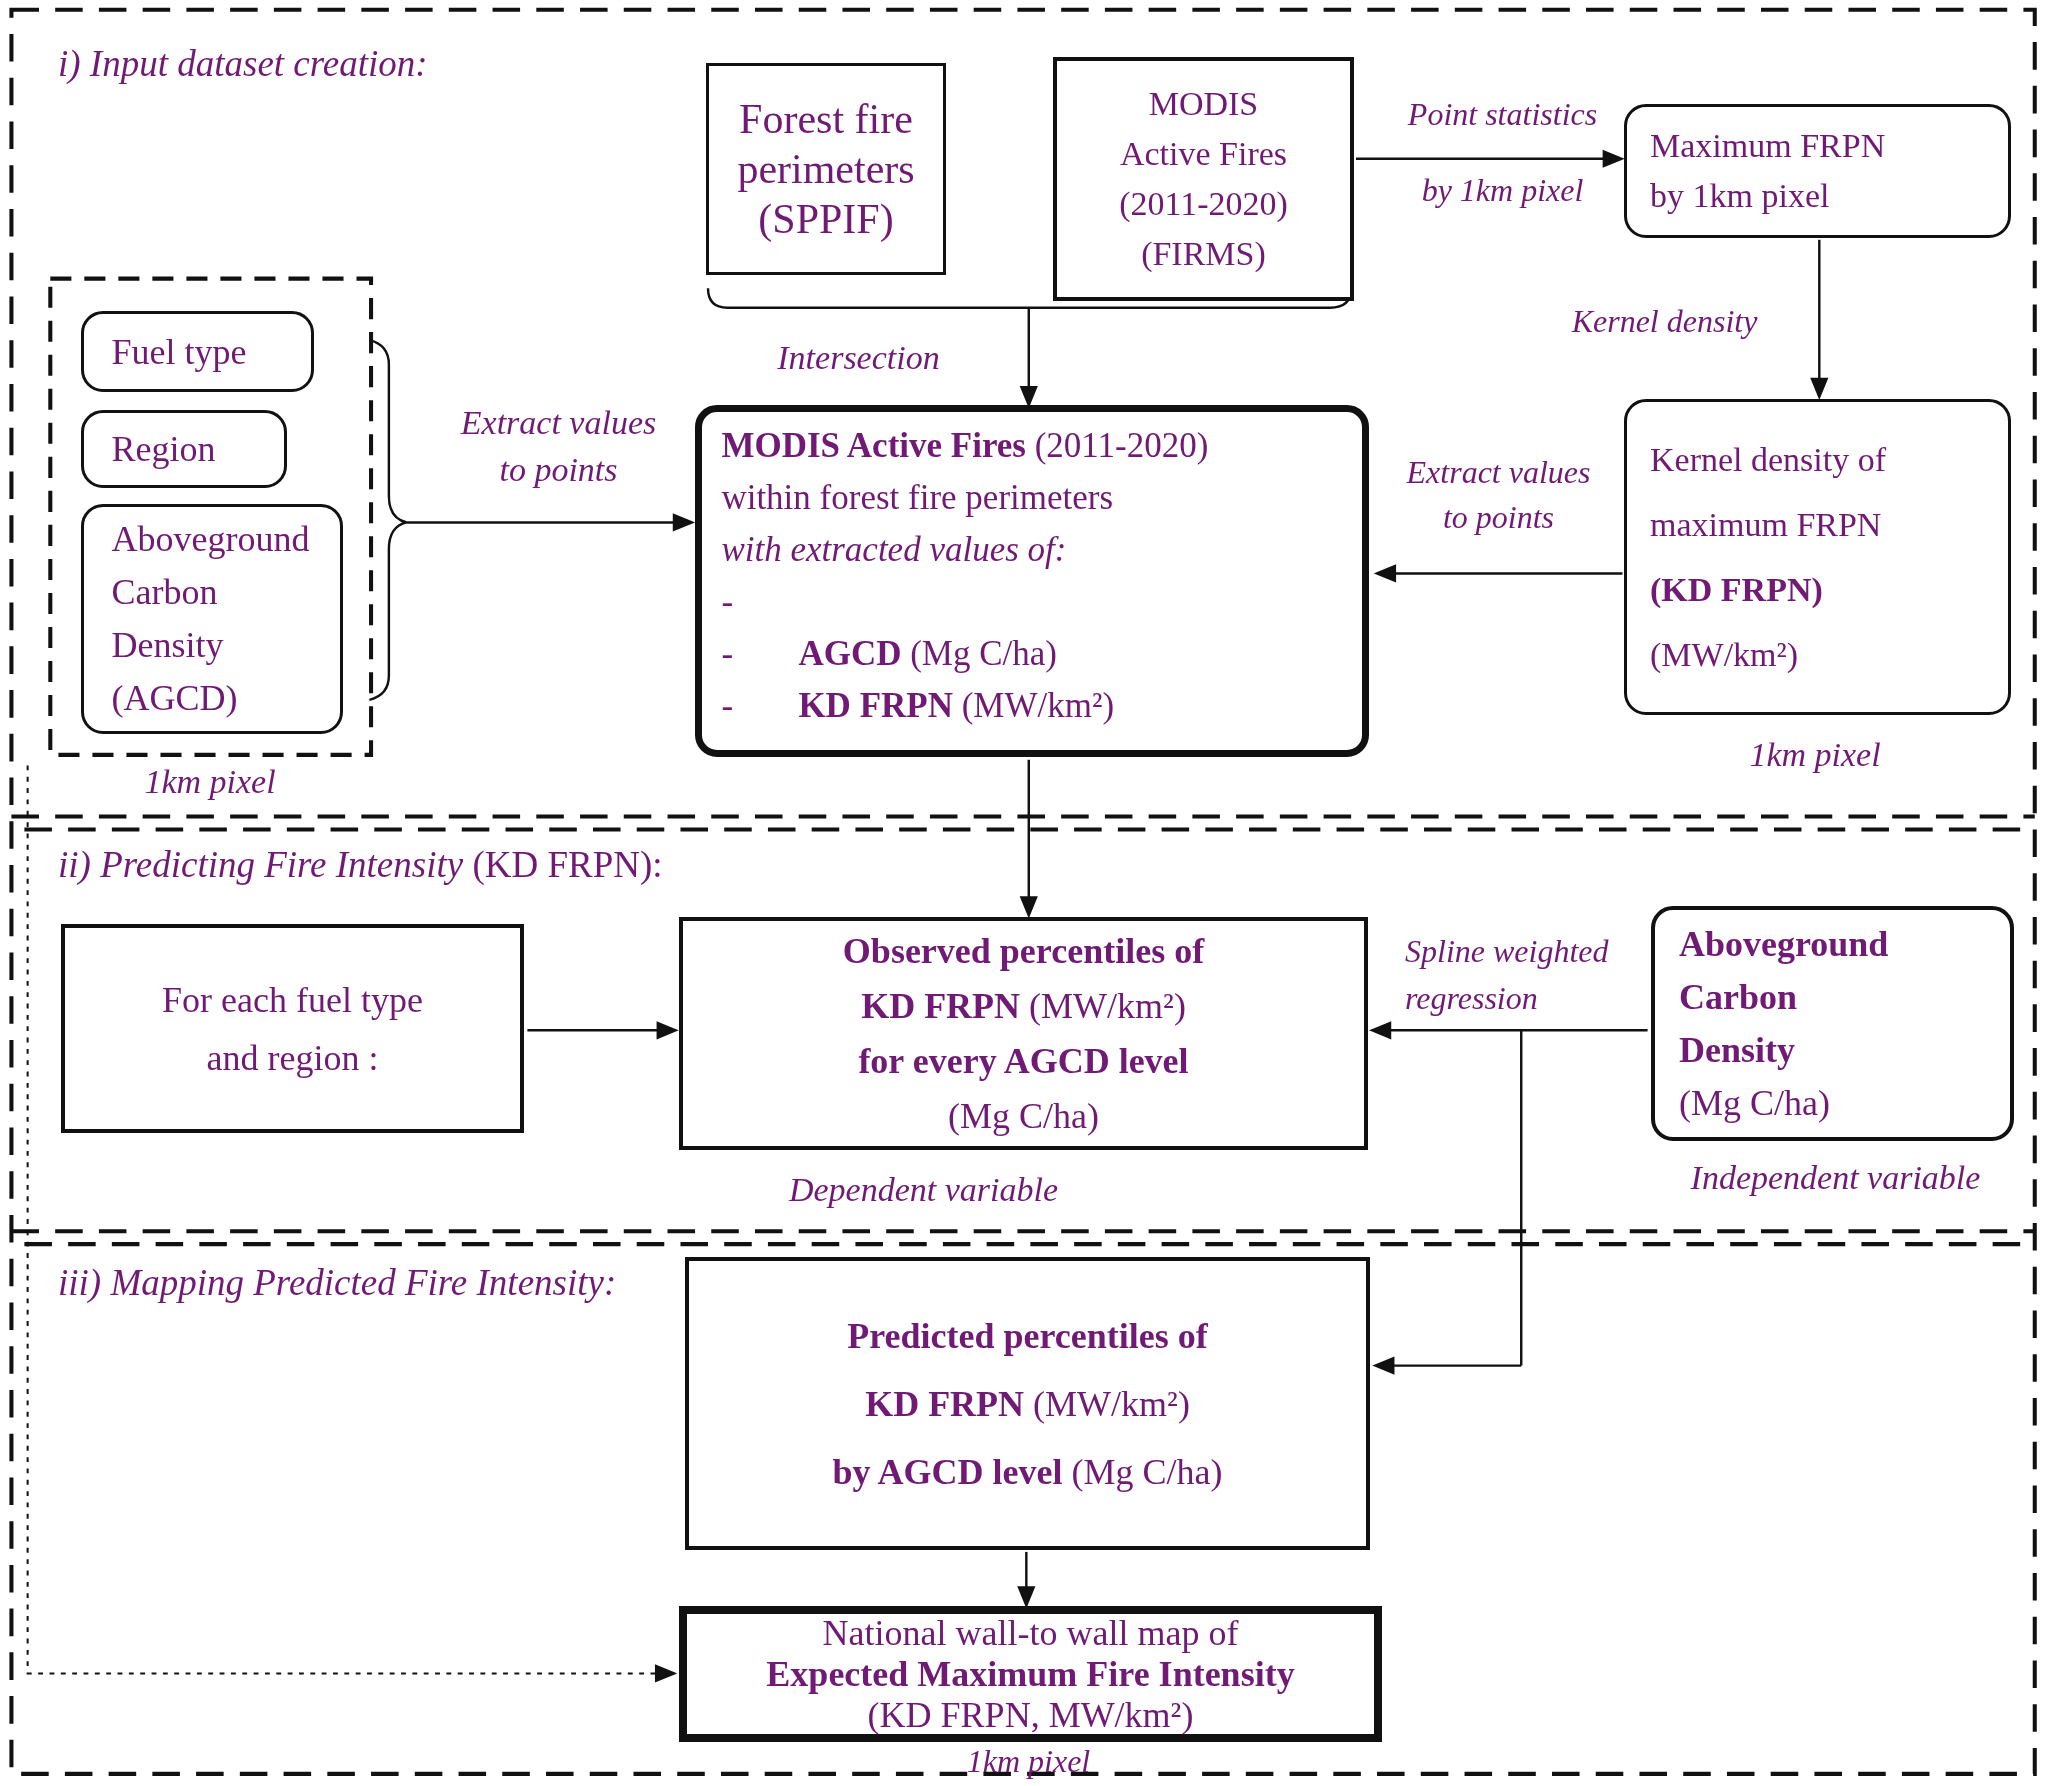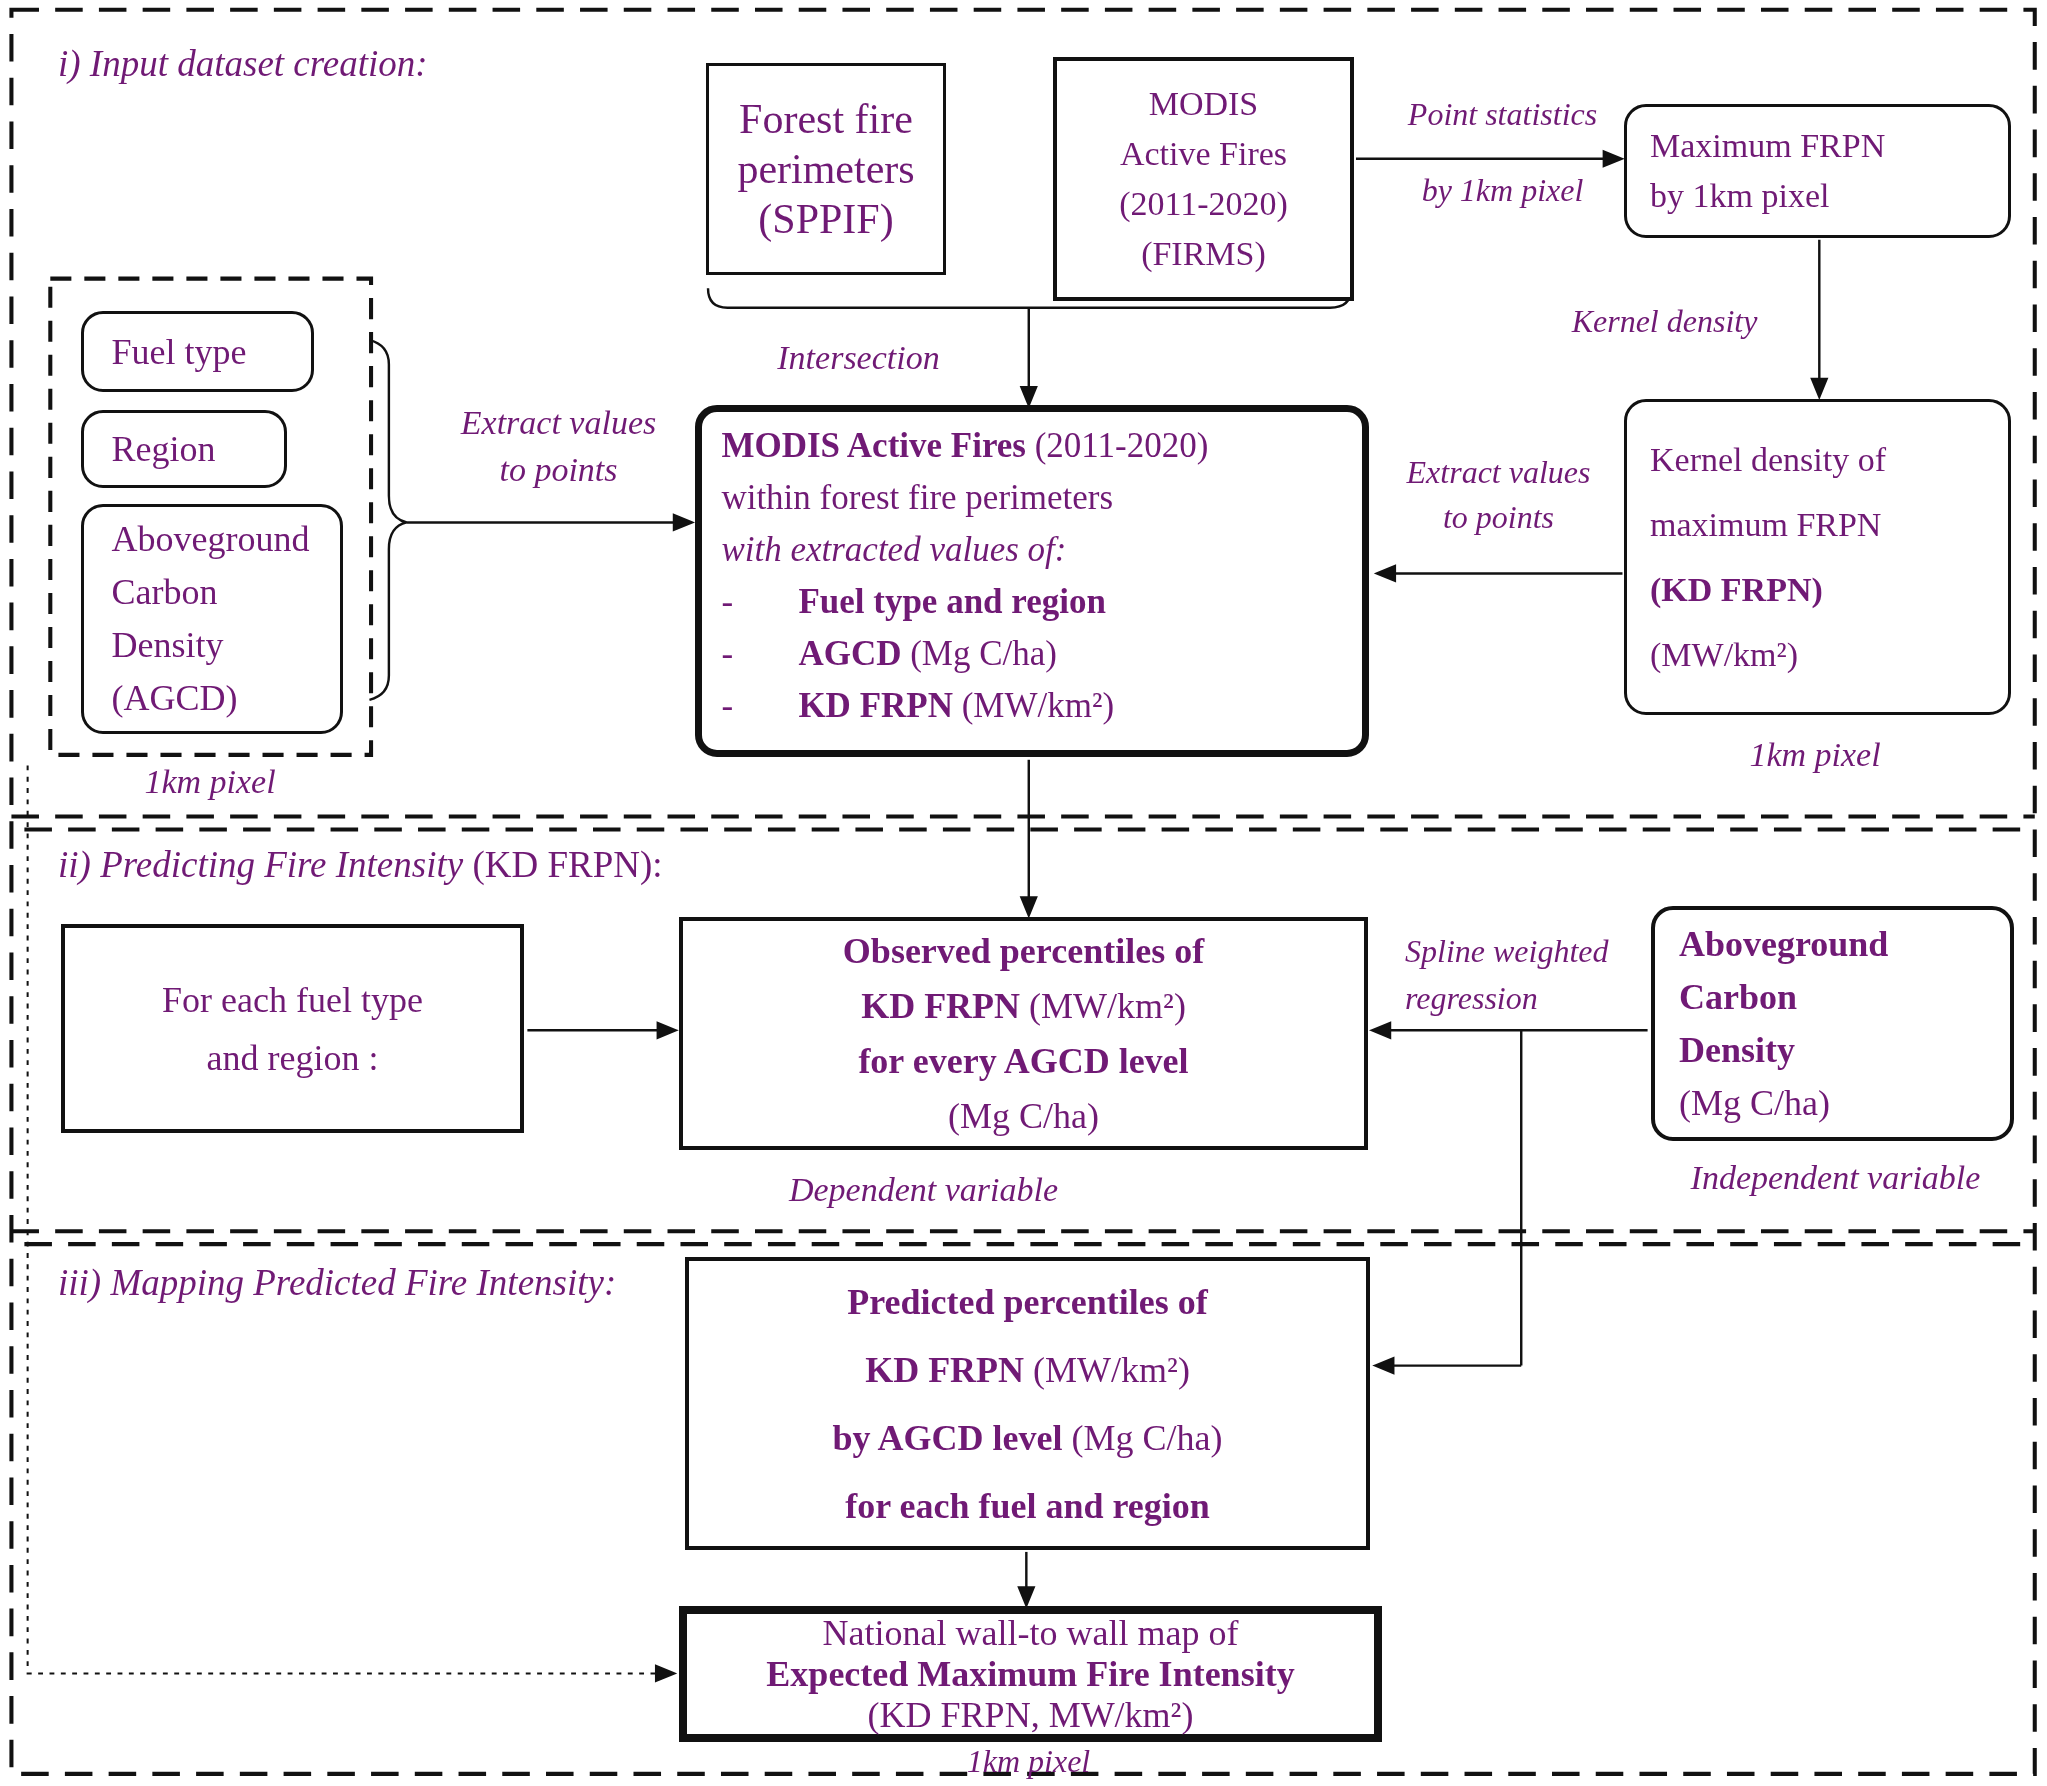--- a/index.html
+++ b/index.html
@@ -128,21 +128,20 @@
   <div class="lbl" style="left:729px; top:339px; width:259px; font-size:34px;">Intersection</div>
 
   <div class="box lft" style="left:695px; top:405px; width:674px; height:352px; border-width:7.3px; padding-left:19.4px; padding-top:8px; justify-content:flex-start; font-size:35px; line-height:52px;">
     <span class="line">
       <span class="b">MODIS Active Fires</span><span> (2011-2020)</span>
     </span>
     <span class="line">within forest fire perimeters</span>
     <span class="line it">with extracted values of:</span>
     <span class="row">
       <span class="dash-col">-</span>
-      <span class="b">Fuel type and region</span>
     </span>
     <span class="row">
       <span class="dash-col">-</span>
       <span><span class="b">AGCD</span><span> (Mg C/ha)</span></span>
     </span>
     <span class="row">
       <span class="dash-col">-</span>
       <span><span class="b">KD FRPN</span><span> (MW/km²)</span></span>
     </span>
   </div>
@@ -181,21 +180,20 @@
     <span class="line">(Mg C/ha)</span>
   </div>
   <div class="lbl" style="left:1645px; top:1159px; width:381px; font-size:34px;text-align:center;">Independent variable</div>
 
   <div class="sect-title it" style="left:58px; top:1261px;">iii) Mapping Predicted Fire Intensity:</div>
 
   <div class="box cen" style="left:685px; top:1257px; width:685px; height:293px; border-width:4px; font-size:36px; line-height:68px;">
     <span class="line b">Predicted percentiles of</span>
     <span class="line"><span class="b">KD FRPN</span><span> (MW/km²)</span></span>
     <span class="line"><span class="b">by AGCD level</span><span> (Mg C/ha)</span></span>
-    <span class="line b">for each fuel and region</span>
   </div>
 
   <div class="box cen" style="left:679px; top:1606px; width:703px; height:136px; border-width:8px; font-size:36px; line-height:41px;">
     <span class="line">National wall-to wall map of</span>
     <span class="line b">Expected Maximum Fire Intensity</span>
     <span class="line">(KD FRPN, MW/km²)</span>
   </div>
   <div class="lbl" style="left:810px; top:1743px; width:437px; font-size:32px;">1km pixel</div>
 
 </div>

